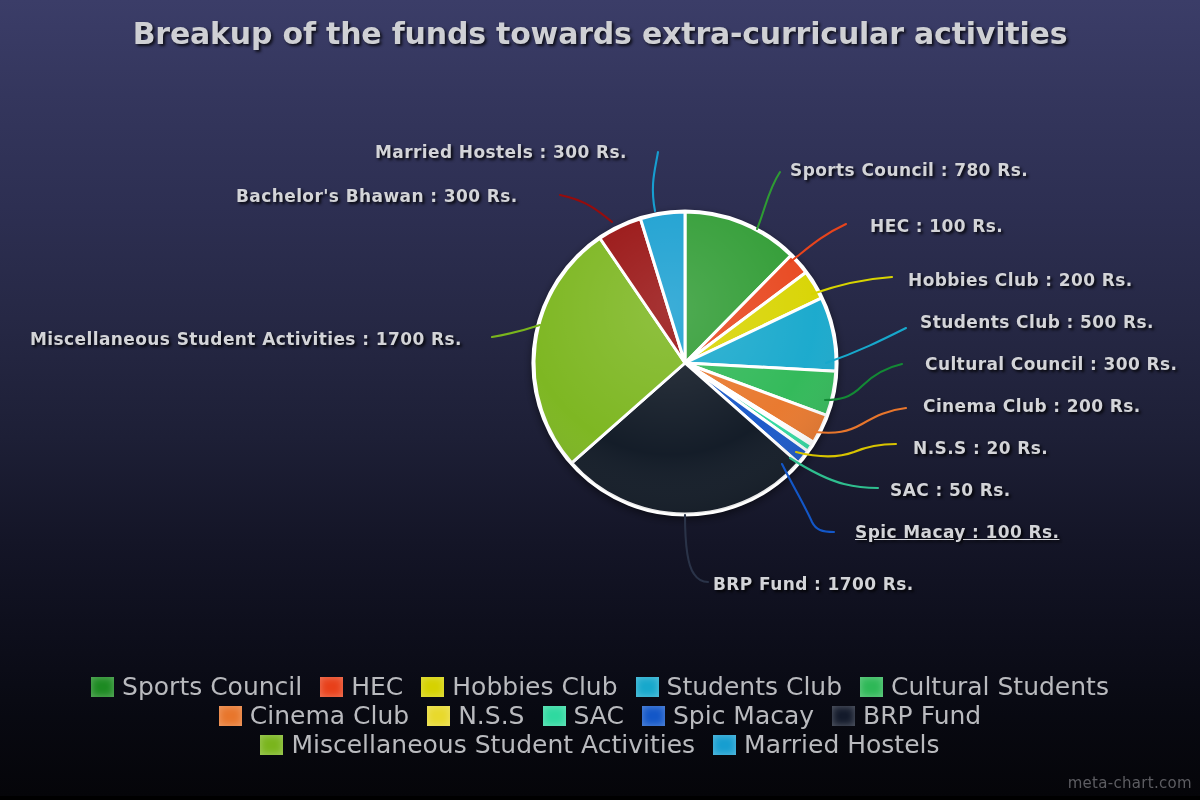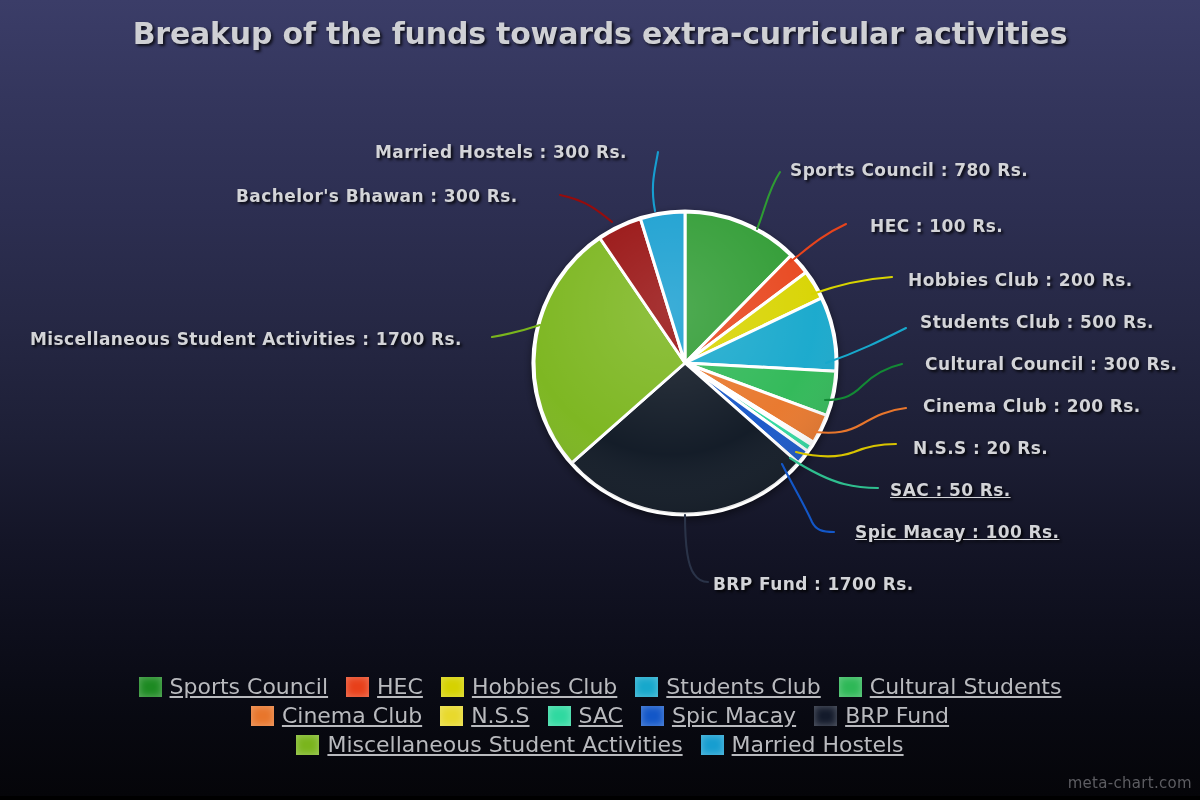--- a/index.html
+++ b/index.html
@@ -83,26 +83,25 @@
     margin: 0 9px;
   }
   .legend-swatch {
     width: 23px;
     height: 20px;
     margin-right: 8px;
     flex: 0 0 auto;
     box-shadow: inset 0 0 7px 1px rgba(255,255,255,0.28);
   }
   .legend-label {
-    font-size: 22px;
+    font-size: 25px;
     color: #b9babe;
     font-weight: normal;
     white-space: nowrap;
     line-height: 21px;
-    text-decoration: underline;
   }
 
   
   #watermark {
     position: absolute;
     right: 8px;
     bottom: 4px;
     font-size: 15px;
     color: #5d5d62;
     letter-spacing: 0.3px;
@@ -168,21 +167,21 @@
       <div class="callout left" style="left: 375px; top: 142px;">Married Hostels : 300 Rs.</div>
       <div class="callout left" style="left: 236px; top: 186px;">Bachelor's Bhawan : 300 Rs.</div>
       <div class="callout left" style="left: 30px; top: 329px;">Miscellaneous Student Activities : 1700 Rs.</div>
       <div class="callout right" style="left: 790px; top: 160px;">Sports Council : 780 Rs.</div>
       <div class="callout right" style="left: 870px; top: 216px;">HEC : 100 Rs.</div>
       <div class="callout right" style="left: 908px; top: 270px;">Hobbies Club : 200 Rs.</div>
       <div class="callout right" style="left: 920px; top: 312px;">Students Club : 500 Rs.</div>
       <div class="callout right" style="left: 925px; top: 354px;">Cultural Council : 300 Rs.</div>
       <div class="callout right" style="left: 923px; top: 396px;">Cinema Club : 200 Rs.</div>
       <div class="callout right" style="left: 913px; top: 438px;">N.S.S : 20 Rs.</div>
-      <div class="callout right" style="left: 890px; top: 480px; text-decoration: underline;">SAC : 50 Rs.</div>
+      <div class="callout right" style="left: 890px; top: 480px;">SAC : 50 Rs.</div>
       <div class="callout right" style="left: 855px; top: 522px; text-decoration: underline;">Spic Macay : 100 Rs.</div>
       <div class="callout right" style="left: 713px; top: 574px;">BRP Fund : 1700 Rs.</div>
     </div>
 
   <div id="legend">
       <div class="legend-row">
         <div class="legend-item">
           <span class="legend-swatch" style="background: rgb(29, 138, 34);"></span>
           <span class="legend-label">Sports Council</span>
         </div>

